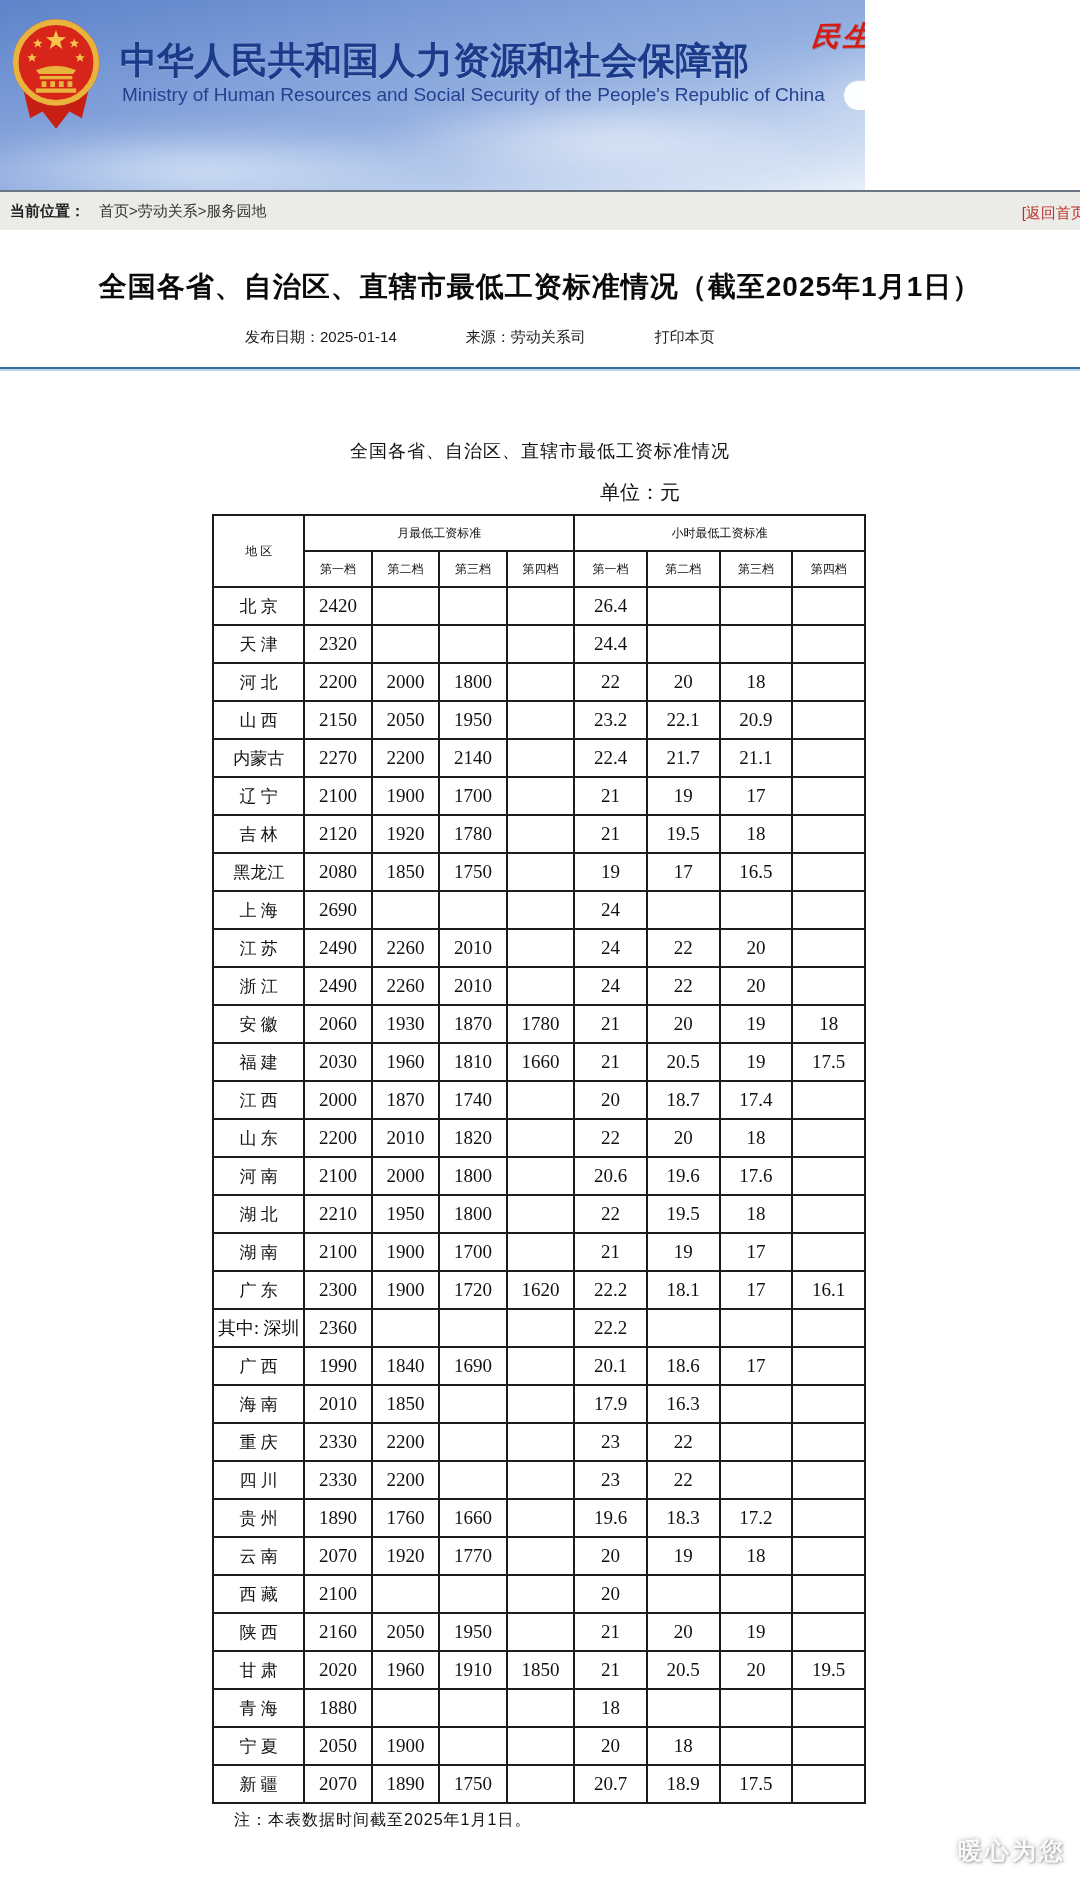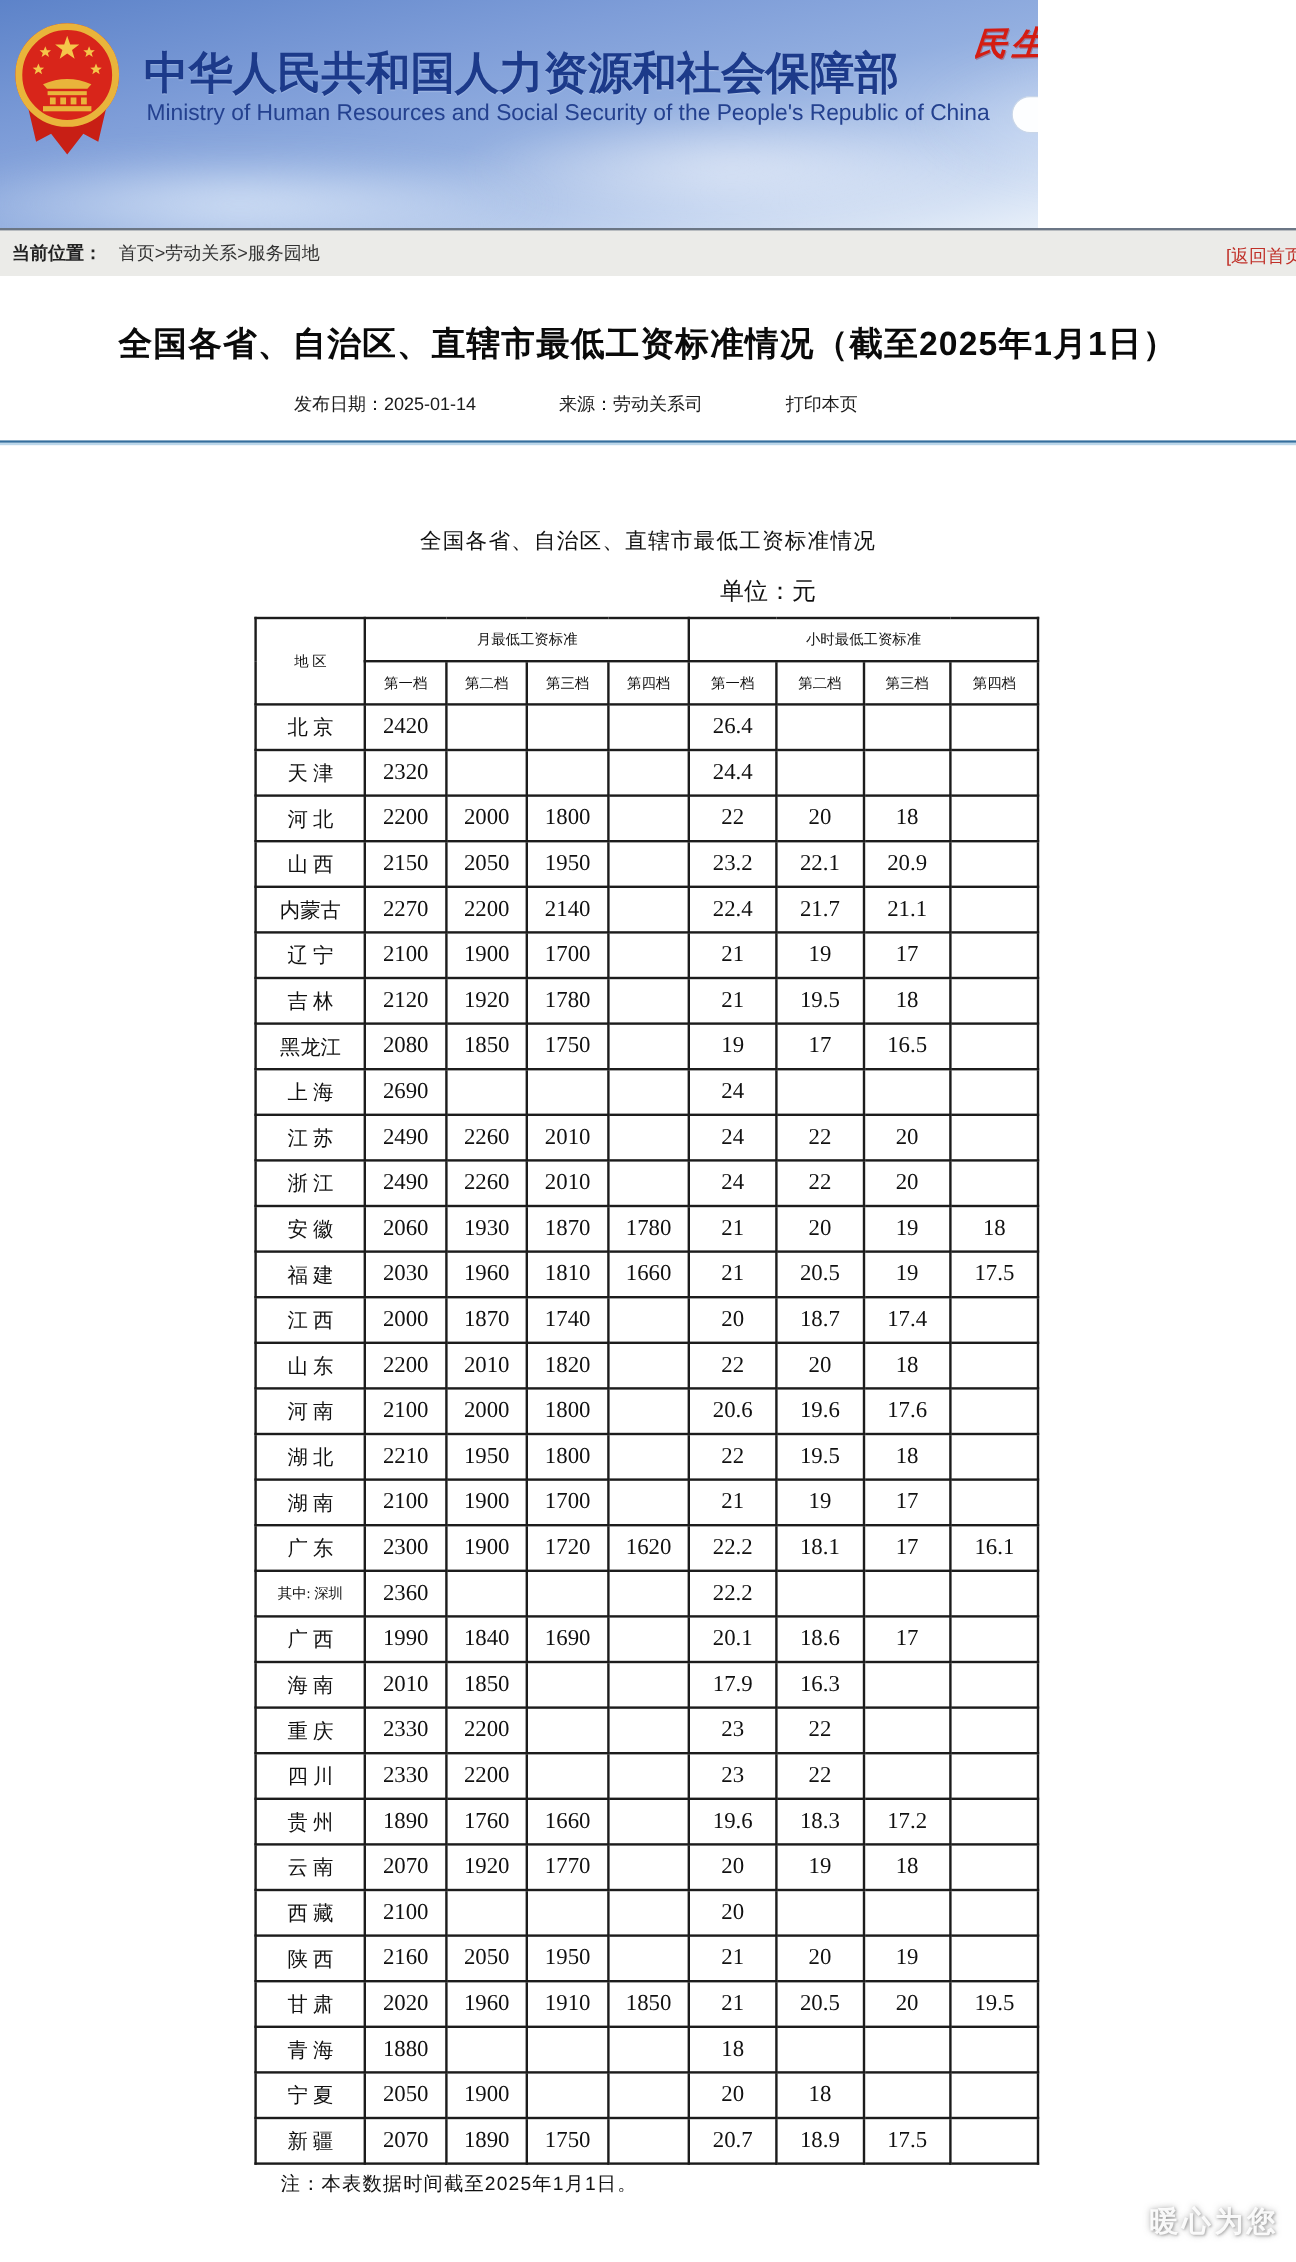--- a/index.html
+++ b/index.html
@@ -94,21 +94,21 @@
     margin-top:8px; border-collapse:collapse; table-layout:fixed; width:654px;
     font-family:"Liberation Serif", serif;
   }
   .data-table th, .data-table td {
     border:2px solid #1c1c1c; text-align:center; vertical-align:middle;
     overflow:hidden; white-space:nowrap;
   }
   .data-table thead th { height:36px; font-size:12px; font-weight:400; color:#111; }
   .data-table td { height:38px; font-size:19px; color:#111; }
   .data-table td.region { font-size:17px; }
-  .data-table td.region.small { font-size:12px; letter-spacing:0; }
+  .data-table td.region.small { font-size:18px; letter-spacing:0; }
   .note-line {
     margin-top:6px; padding-left:22px; font-size:16px; color:#111; letter-spacing:1px;
   }
 
   
   .watermark {
     position:absolute; right:14px; bottom:18px; font-size:24px; font-weight:700;
     color:rgba(255,255,255,.92); letter-spacing:3px;
     text-shadow:0 0 5px rgba(110,110,110,.55), 1px 1px 2px rgba(90,90,90,.4);
   }

